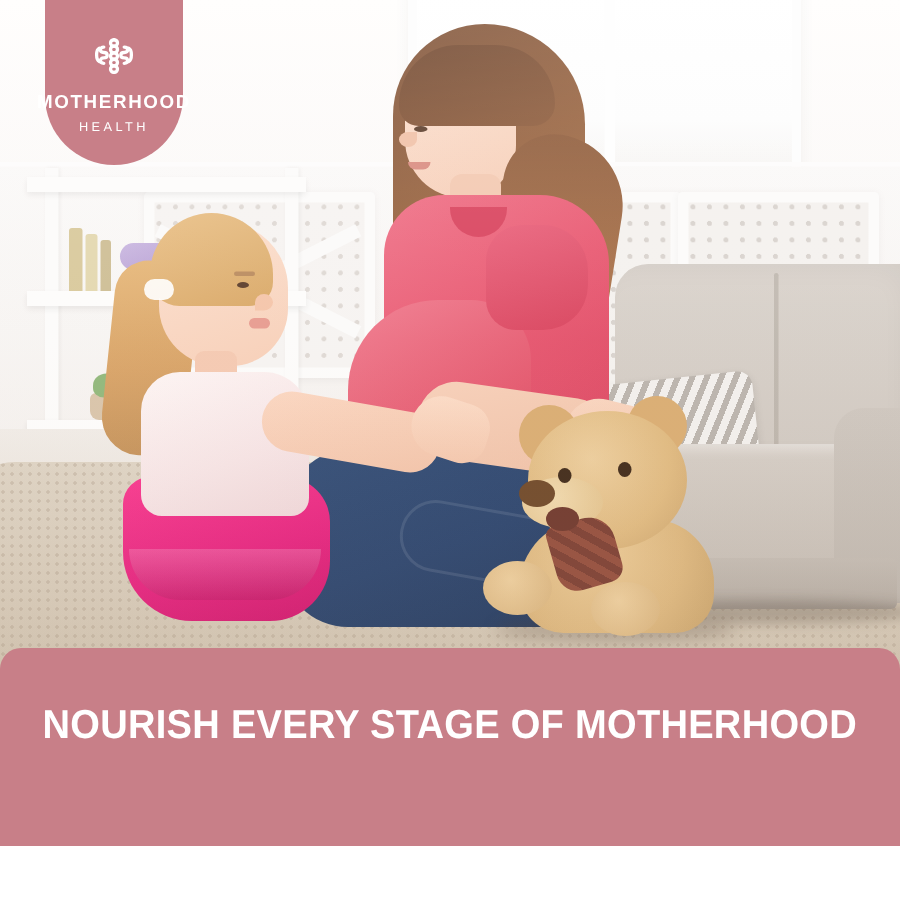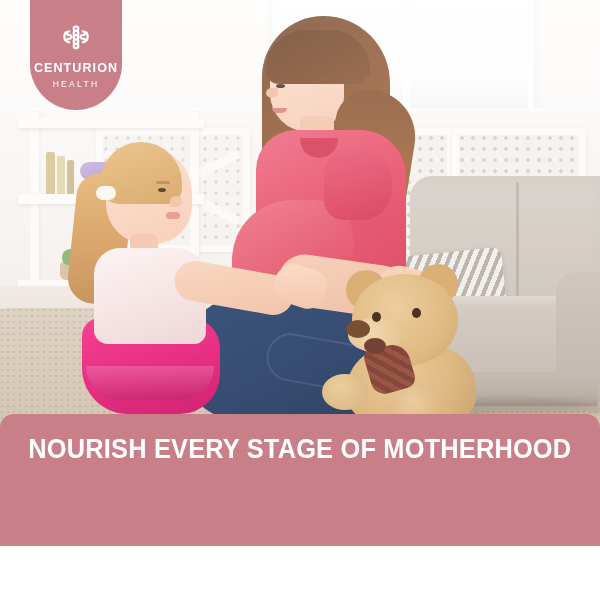--- a/index.html
+++ b/index.html
@@ -153,23 +153,23 @@
 
   
   .badge{position:absolute;left:30px;top:0;width:92px;height:110px;
     background:#c87f88;border-radius:0 0 46px 46px;
     display:flex;flex-direction:column;align-items:center;}
   .badge .emblem{margin-top:22px;width:34px;height:34px;}
   .badge .brand{margin-top:6px;font-size:12.5px;font-weight:700;letter-spacing:1.1px;color:#fff;line-height:1;}
   .badge .sub{margin-top:5px;font-size:8.5px;font-weight:400;letter-spacing:2.3px;color:#fff;line-height:1;}
 
   
-  .banner{position:absolute;left:0;top:414px;width:600px;height:132px;
+  .banner{position:absolute;left:0;top:432px;width:600px;height:132px;
     background:#c87f88;border-radius:14px 14px 0 0;
-    display:flex;flex-direction:column;align-items:center;justify-content:flex-start;padding-top:22px;box-sizing:border-box;}
+    display:flex;flex-direction:column;align-items:center;justify-content:flex-start;padding-top:38px;box-sizing:border-box;}
   .headline{color:#fff;font-weight:700;font-size:27px;letter-spacing:.2px;line-height:1;
     transform:scaleX(.94);transform-origin:center;white-space:nowrap;}
   .sub-copy{margin-top:13px;width:528px;text-align:center;color:#fff;font-size:20.5px;line-height:1.33;}
   .sub-copy b{font-weight:700;}
 </style>
 </head>
 <body>
 
 <div class="ad">
 
@@ -280,21 +280,21 @@
         <g fill="none" stroke="#ffffff" stroke-width="2.2" stroke-linecap="round">
           <path d="M17 4.5c-3.1 0-3.1 4.3 0 4.3s3.1 4.4 0 4.4-3.1 4.3 0 4.3 3.1 4.4 0 4.4-3.1 4.3 0 4.3"></path>
           <path d="M17 4.5c3.1 0 3.1 4.3 0 4.3s-3.1 4.4 0 4.4 3.1 4.3 0 4.3-3.1 4.4 0 4.4 3.1 4.3 0 4.3"></path>
           <path d="M10.2 9.4c-3 0-3 3.6 0 3.6s3 3.6 0 3.6-3 3.6 0 3.6"></path>
           <path d="M23.8 9.4c3 0 3 3.6 0 3.6s-3 3.6 0 3.6 3 3.6 0 3.6"></path>
           <path d="M7.2 10.2c-2.4 1.1-2.4 7.6 0 8.8"></path>
           <path d="M26.8 10.2c2.4 1.1 2.4 7.6 0 8.8"></path>
         </g>
       </svg>
     </span>
-    <span class="brand">CENTURION</span>
+    <span class="brand">MOTHERHOOD</span>
     <span class="sub">HEALTH</span>
   </div>
 
   <div class="banner">
     <div class="headline">NOURISH EVERY STAGE OF MOTHERHOOD</div>
   </div>
 
 </div>
 
 </body></html>

